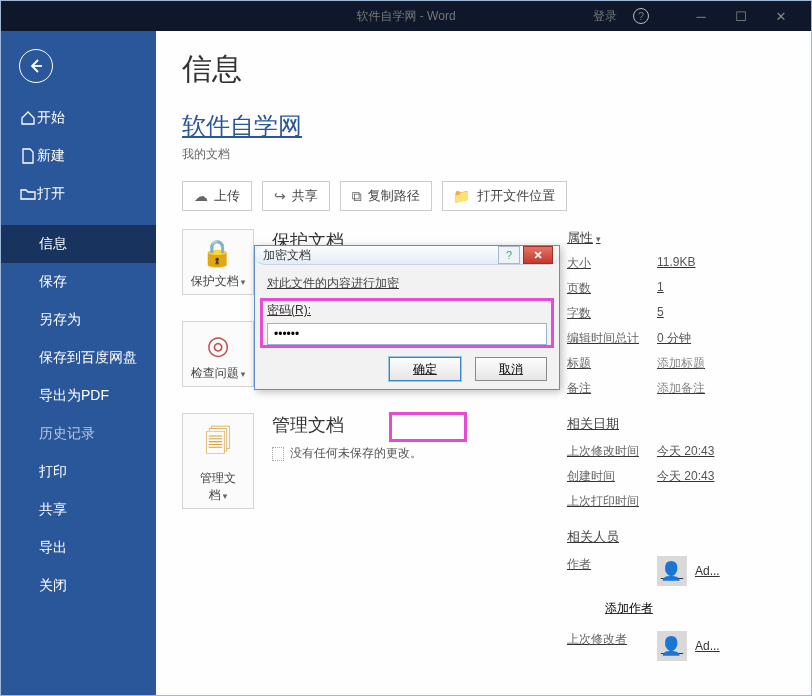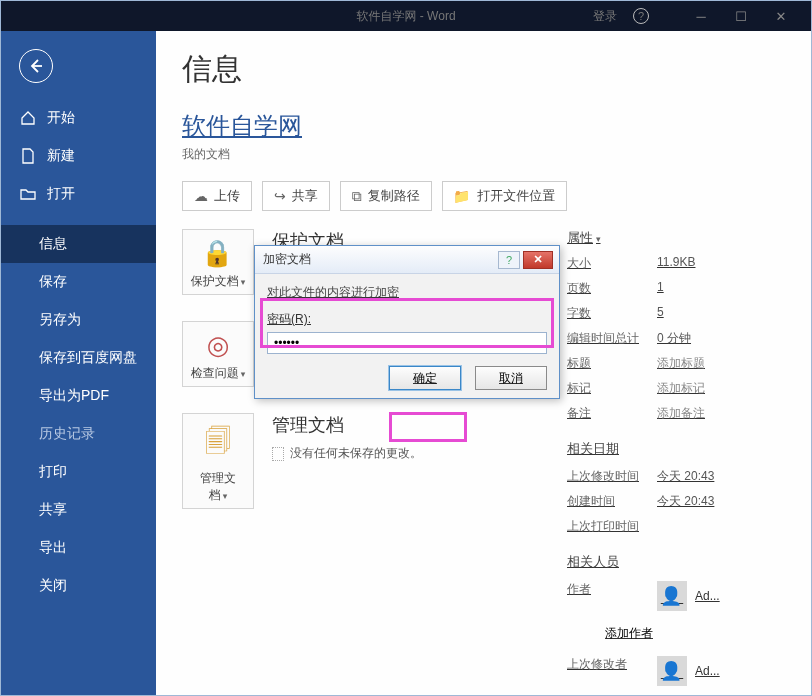--- a/index.html
+++ b/index.html
@@ -42,21 +42,20 @@
 }
 .back-circle {
   width: 34px; height: 34px; border: 1.5px solid #fff; border-radius: 50%;
   margin: 6px 0 16px 18px;
   display: flex; align-items: center; justify-content: center;
   font-size: 16px;
 }
 .side-item {
   display: flex; align-items: center;
   padding: 10px 18px;
-  gap: 10px;
   color: #fff;
   cursor: default;
 }
 .side-item.dim { color: #b7c8e2; }
 .side-item.active { background: #17335e; }
 .side-item.textonly { padding-left: 38px; }
 .side-icon { width: 18px; display:flex; align-items:center; justify-content:center; }
 
 .content {
   flex: 1;
@@ -117,24 +116,25 @@
 .dialog {
   position: absolute;
   left: 253px; top: 244px;
   width: 306px;
   background: #f2f2f2;
   border: 1px solid #5f90c8;
   box-shadow: 2px 2px 8px rgba(0,0,0,0.25);
   font-size: 12px;
 }
 .dlg-title {
-  height: 28px;
+  height: 19px;
   background: linear-gradient(#fdfdfe, #e4ecf7);
-  display: flex; align-items: center; padding: 0 6px 0 8px;
+  display: flex; align-items: flex-end; padding: 0 6px 0 8px;
   border-bottom: 1px solid #c8d4e6;
+  border-radius: 12px;
 }
 .dlg-title .t { flex: 1; color: #333; }
 .dlg-title .hb { width: 22px; height: 18px; border: 1px solid #a6b8d0; background: #eef3fa; margin-left: 3px; display:flex; align-items:center; justify-content:center; font-size: 11px; color: #4a6; }
 .dlg-title .xb { width: 30px; height: 18px; background: linear-gradient(#e57368,#c1392b); border: 1px solid #a03026; margin-left: 3px; color:#fff; display:flex; align-items:center; justify-content:center; font-size: 11px; font-weight:bold; }
 .dlg-body { padding: 10px 12px 8px; text-decoration: underline; }
 .dlg-text { color: #444; margin-bottom: 10px; }
 .dlg-label { margin: 6px 0 4px; }
 .dlg-input {
   width: 100%;
   height: 22px;
@@ -313,24 +313,20 @@
           </div>
         <div class="prop-row">
             <span class="prop-label">编辑时间总计</span>
             <span class="prop-val">0 分钟</span>
           </div>
         <div class="prop-row">
             <span class="prop-label">标题</span>
             <span class="prop-val link">添加标题</span>
           </div>
         <div class="prop-row">
-            <span class="prop-label">标记</span>
-            <span class="prop-val link">添加标记</span>
-          </div>
-        <div class="prop-row">
             <span class="prop-label">备注</span>
             <span class="prop-val link">添加备注</span>
           </div>
 
         <div class="sect-head">相关日期</div>
         <div class="prop-row">
             <span class="prop-label">上次修改时间</span>
             <span class="prop-val">今天 20:43</span>
           </div>
         <div class="prop-row">

